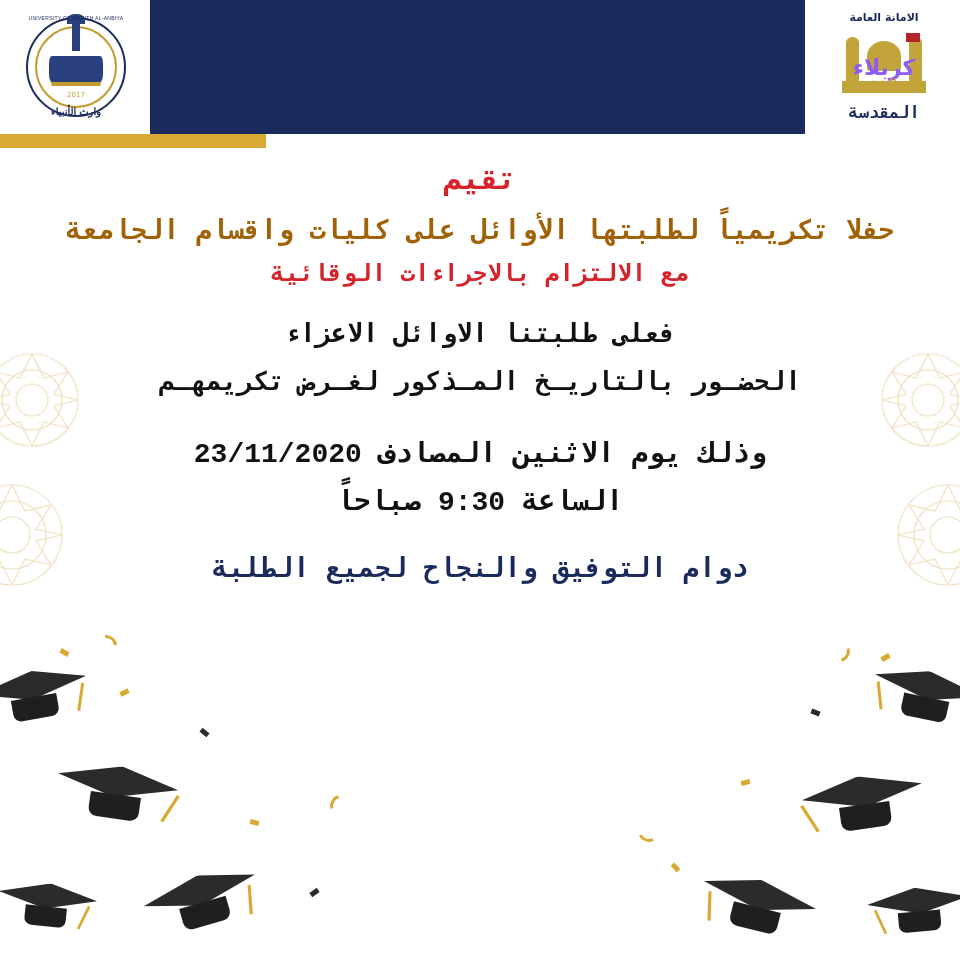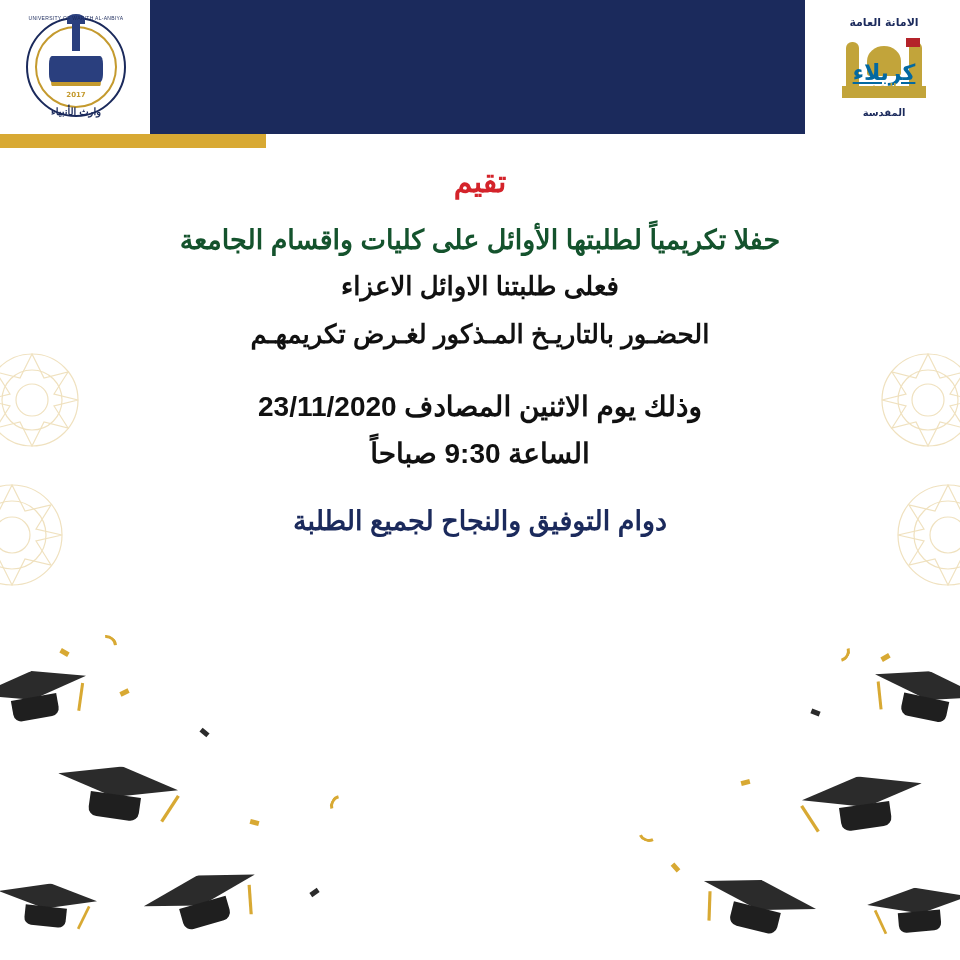--- a/index.html
+++ b/index.html
@@ -150,21 +150,21 @@
     font-weight: bold;
     color: #1b2a5c;
   }
   .logo-uwa .year {
     position: absolute;
     left: 50%;
     bottom: 24px;
     transform: translateX(-50%);
     font-size: 7px;
     color: #c49a2e;
-    font-weight: bold;
+    font-weight: normal;
   }
 
   .logo-atabah {
     position: relative;
     width: 132px;
     height: 112px;
     display: flex;
     flex-direction: column;
     align-items: center;
     justify-content: center;
@@ -207,39 +207,39 @@
     bottom: 2px;
     width: 84px;
     height: 12px;
     background: #c2a43a;
   }
   .logo-atabah .calli {
     position: absolute;
     left: 50%;
     top: 22px;
     transform: translateX(-50%);
-    color: #0369a1;
+    color: #8b5cf6;
     font-size: 22px;
     font-weight: bold;
     letter-spacing: -2px;
-    text-decoration: underline;
   }
   .logo-atabah .flag {
     position: absolute;
     right: 16px;
     top: 0;
     width: 14px;
     height: 9px;
     background: #b4232a;
   }
   .logo-atabah .bottom-text {
     color: #1b2a5c;
-    font-size: 10px;
+    font-size: 17px;
     font-weight: bold;
     margin-top: 7px;
+    font-family: Liberation Mono, monospace;
   }
   .logo-atabah .mid-text {
     position: absolute;
     left: 50%;
     top: 44px;
     transform: translateX(-50%);
     color: #c2a43a;
     font-size: 9px;
     font-weight: bold;
   }
@@ -257,21 +257,21 @@
   .flourish.right { right: -28px; transform: scaleX(-1); }
 
   
   .content {
     position: absolute;
     top: 160px;
     left: 0;
     width: 960px;
     text-align: center;
     direction: rtl;
-    font-family: Liberation Sans, sans-serif;
+    font-family: Liberation Mono, monospace;
   }
   .line {
     font-weight: bold;
     line-height: 1.45;
   }
   .l-taqim {
     color: #d4232a;
     font-size: 30px;
     margin-bottom: 2px;
   }
@@ -279,24 +279,24 @@
     color: #1b2a5c;
     font-size: 31px;
     margin-bottom: 14px;
   }
   .l-university sup {
     font-size: 13px;
     vertical-align: 12px;
     color: #1b2a5c;
   }
   .l-body1 {
-    color: #14532d;
+    color: #a16207;
     font-size: 27px;
     line-height: 1.5;
-    margin: 16px 60px 6px 60px;
+    margin: 8px 60px 6px 60px;
     text-align: center;
   }
   .l-red {
     color: #d4232a;
     font-size: 24px;
     margin-bottom: 22px;
   }
   .l-body2 {
     color: #111111;
     font-size: 26px;
@@ -438,20 +438,21 @@
       <path d="M40 155 L53 181 L79 175 L64 199 L90 205 L64 211 L79 235 L53 229 L40 255 L27 229 L1 235 L16 211 L-10 205 L16 199 L1 175 L27 181 Z"></path>
     </g>
   </svg>
 
   <div class="content">
     <div class="line l-taqim">تقيم</div>
 
 
     <div class="line l-body1">حفلا تكريمياً لطلبتها الأوائل على كليات واقسام الجامعة</div>
 
+    <div class="line l-red">مع الالتزام بالاجراءات الوقائية</div>
 
     <div class="line l-body2">فعلى طلبتنا الاوائل الاعزاء</div>
     <div class="line l-body2" style="margin-top:-22px;">الحضـور بالتاريـخ المـذكور لغـرض تكريمهـم</div>
 
     <div class="line l-date">وذلك يوم الاثنين  المصادف 23/11/2020</div>
     <div class="line l-date" style="margin-top:-22px;">الساعة 9:30 صباحاً</div>
 
 
     <div class="line l-dua">دوام التوفيق والنجاح لجميع الطلبة</div>
   </div>

